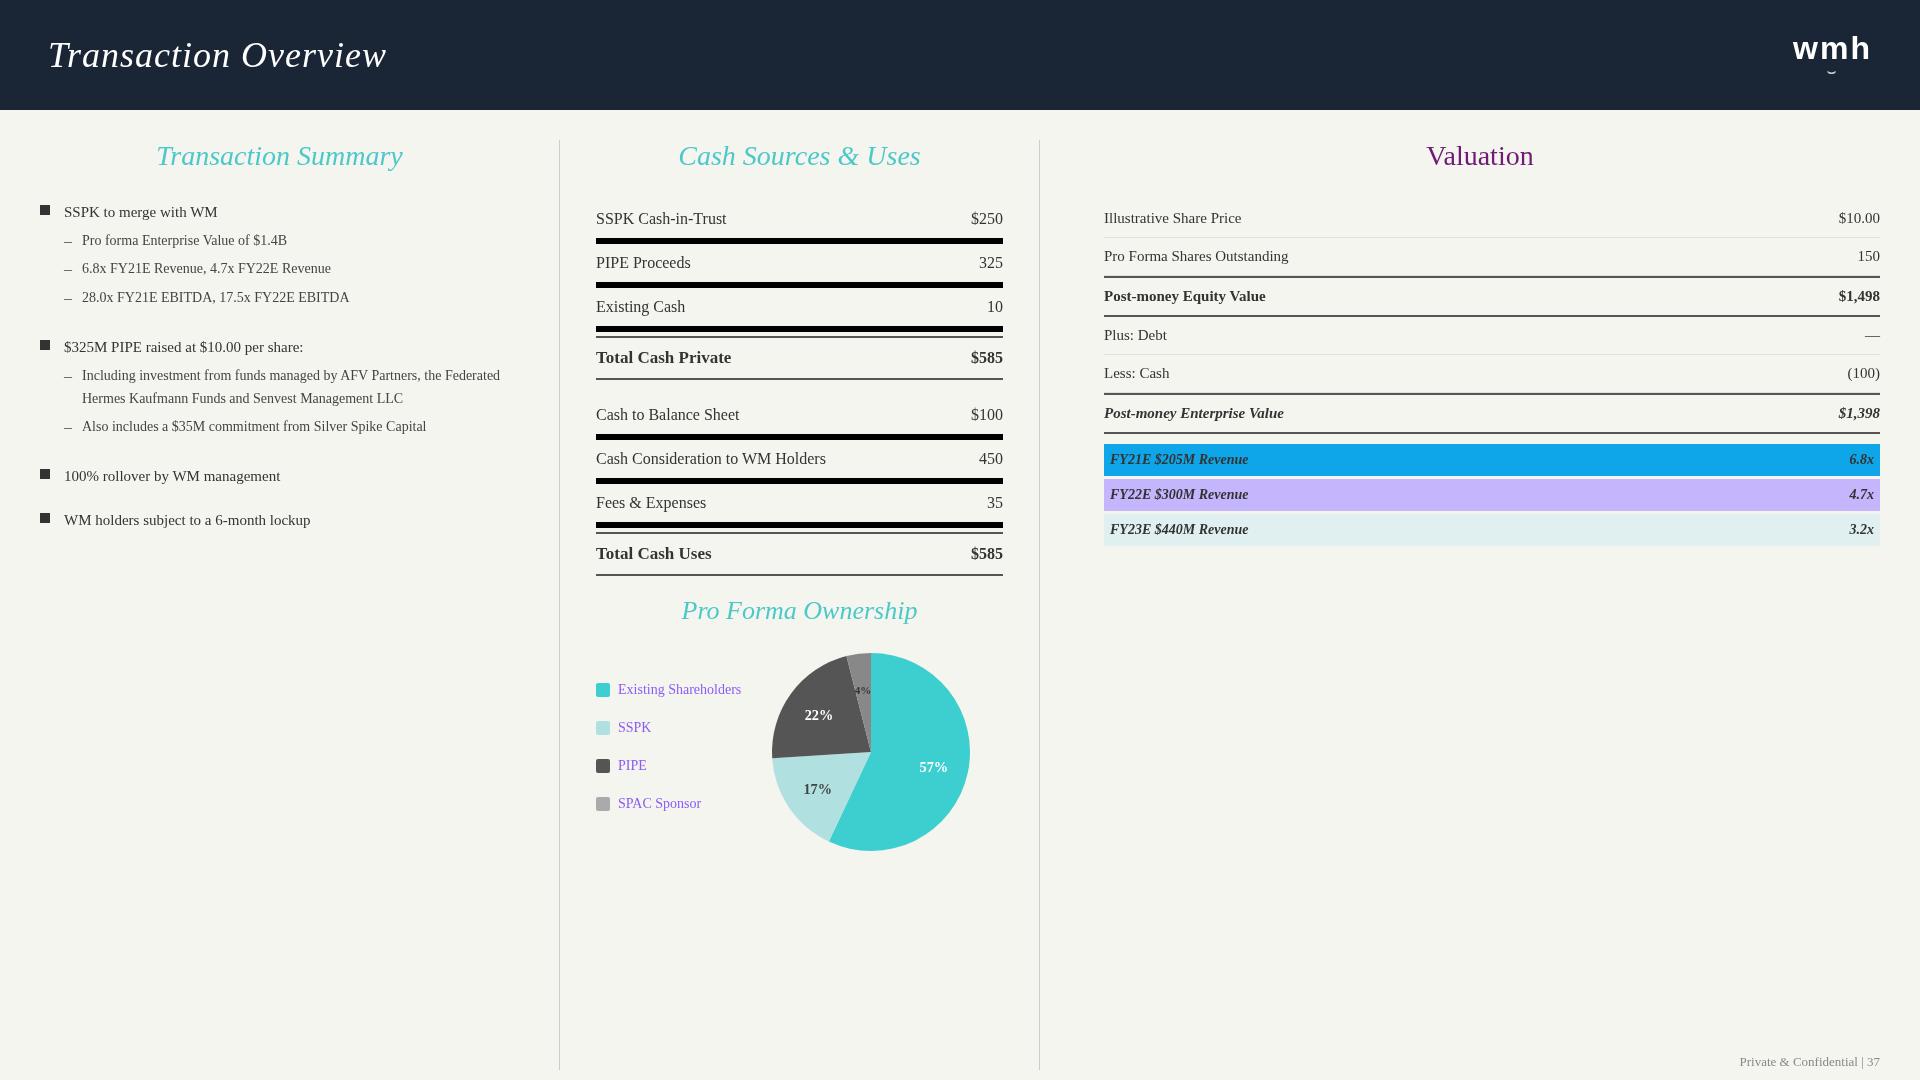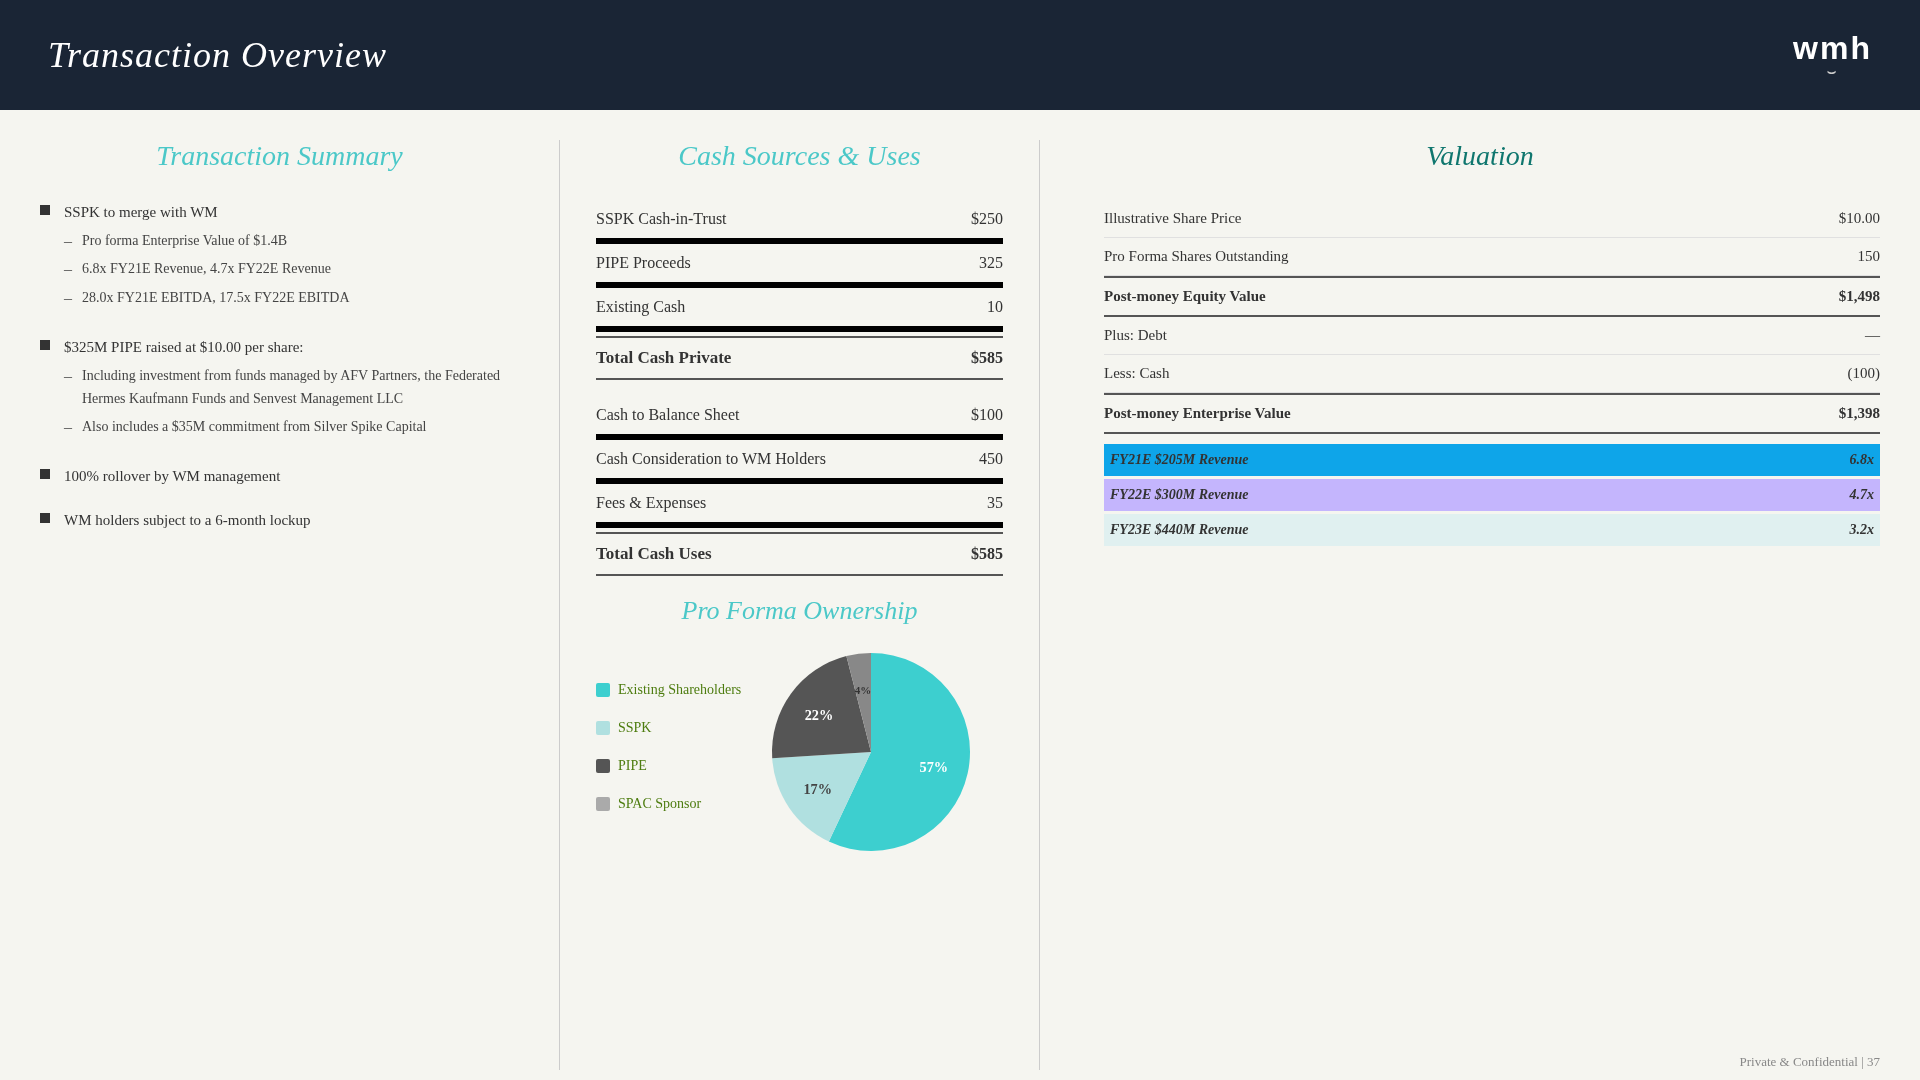--- a/index.html
+++ b/index.html
@@ -141,21 +141,21 @@
       text-align: center;
       margin-bottom: 16px;
     }
     .ownership-content {
       display: flex;
       align-items: center;
       gap: 20px;
     }
     .legend {
       font-size: 14px;
-      color: #4d7c0f;
+      color: #8b5cf6;
       line-height: 2;
     }
     .legend-item {
       display: flex;
       align-items: center;
       gap: 8px;
       margin-bottom: 10px;
     }
     .legend-dot {
       width: 14px;
@@ -168,23 +168,22 @@
       height: 220px;
       flex-shrink: 0;
     }
 
     
     .right-panel {
       flex: 1;
       padding-left: 40px;
     }
     .val-title {
-      color: #0f766e;
+      color: #701a75;
       font-size: 28px;
-      font-style: italic;
       text-align: center;
       margin-bottom: 28px;
     }
     .val-row {
       display: flex;
       justify-content: space-between;
       align-items: center;
       padding: 10px 0;
       font-size: 15px;
       color: #333;
@@ -387,21 +386,21 @@
     </div>
     <div class="val-row">
       <span class="val-label">Plus: Debt</span>
       <span class="val-value">—</span>
     </div>
     <div class="val-row">
       <span class="val-label">Less: Cash</span>
       <span class="val-value">(100)</span>
     </div>
 
-    <div class="val-row bold" style="border-top:2px solid #555; border-bottom:2px solid #555; margin-bottom:10px;">
+    <div class="val-row bold" style="border-top:2px solid #555; border-bottom:2px solid #555; margin-bottom:10px;font-style:italic;">
       <span class="val-label">Post-money Enterprise Value</span>
       <span class="val-value">$1,398</span>
     </div>
 
     <div class="val-row shaded" style="background:#0ea5e9; margin-bottom:3px;">
       <span class="val-label">FY21E $205M Revenue</span>
       <span class="val-value">6.8x</span>
     </div>
     <div class="val-row shaded" style="background:#c4b5fd; margin-bottom:3px;">
       <span class="val-label">FY22E $300M Revenue</span>

